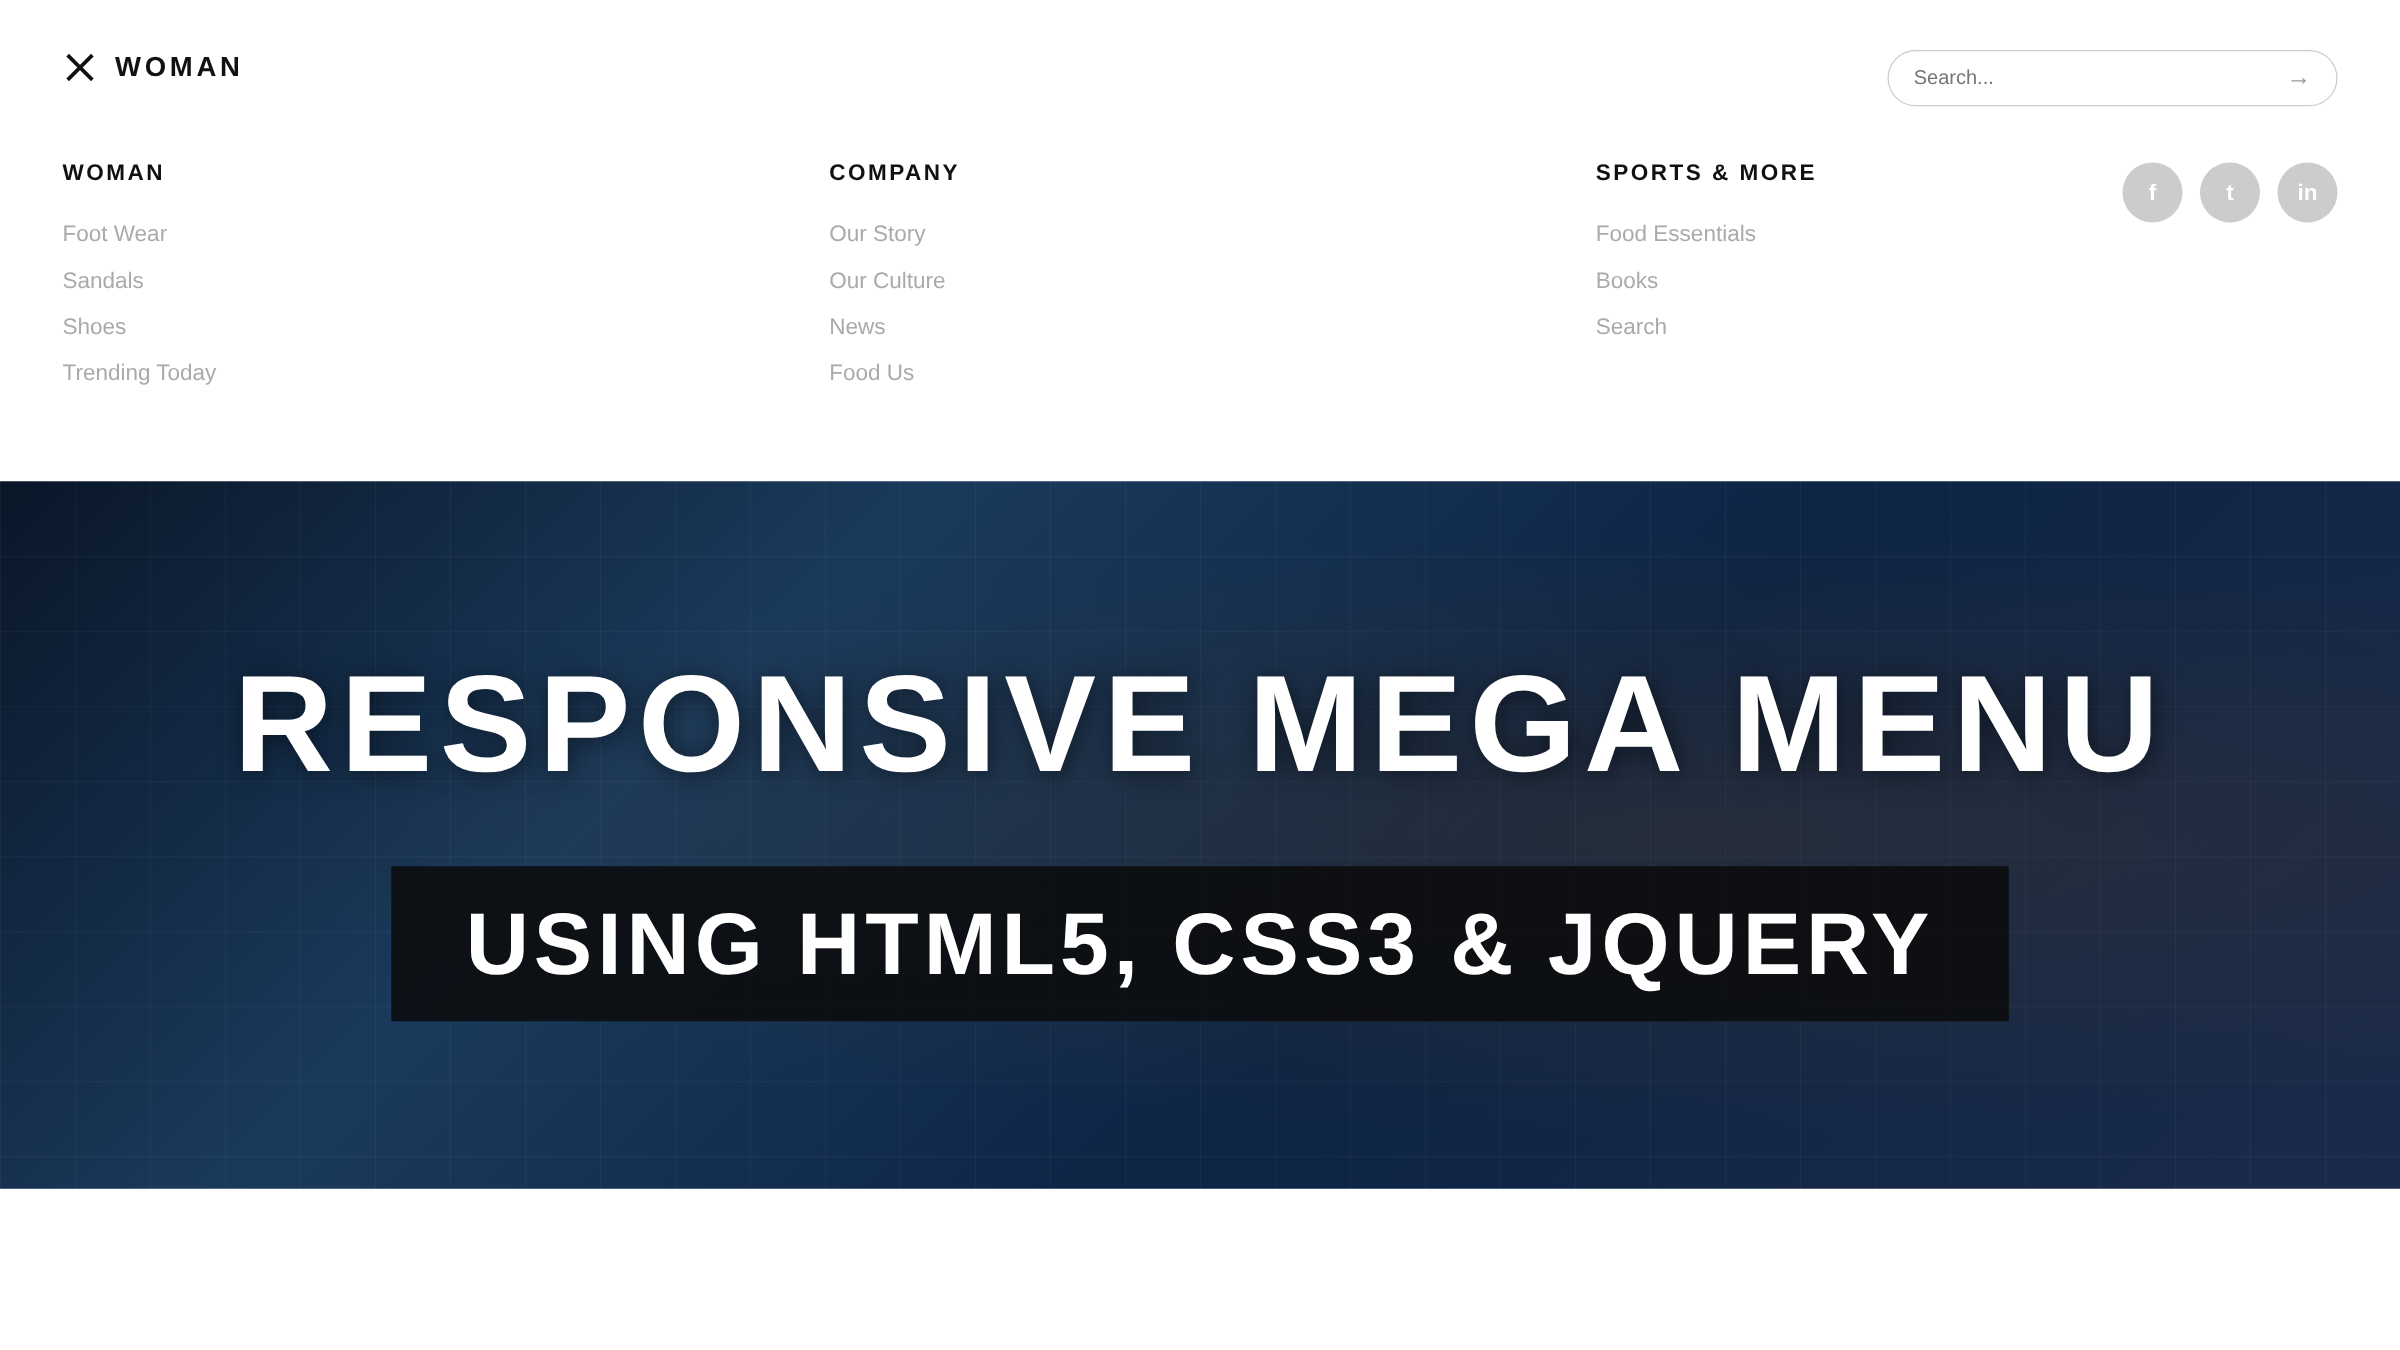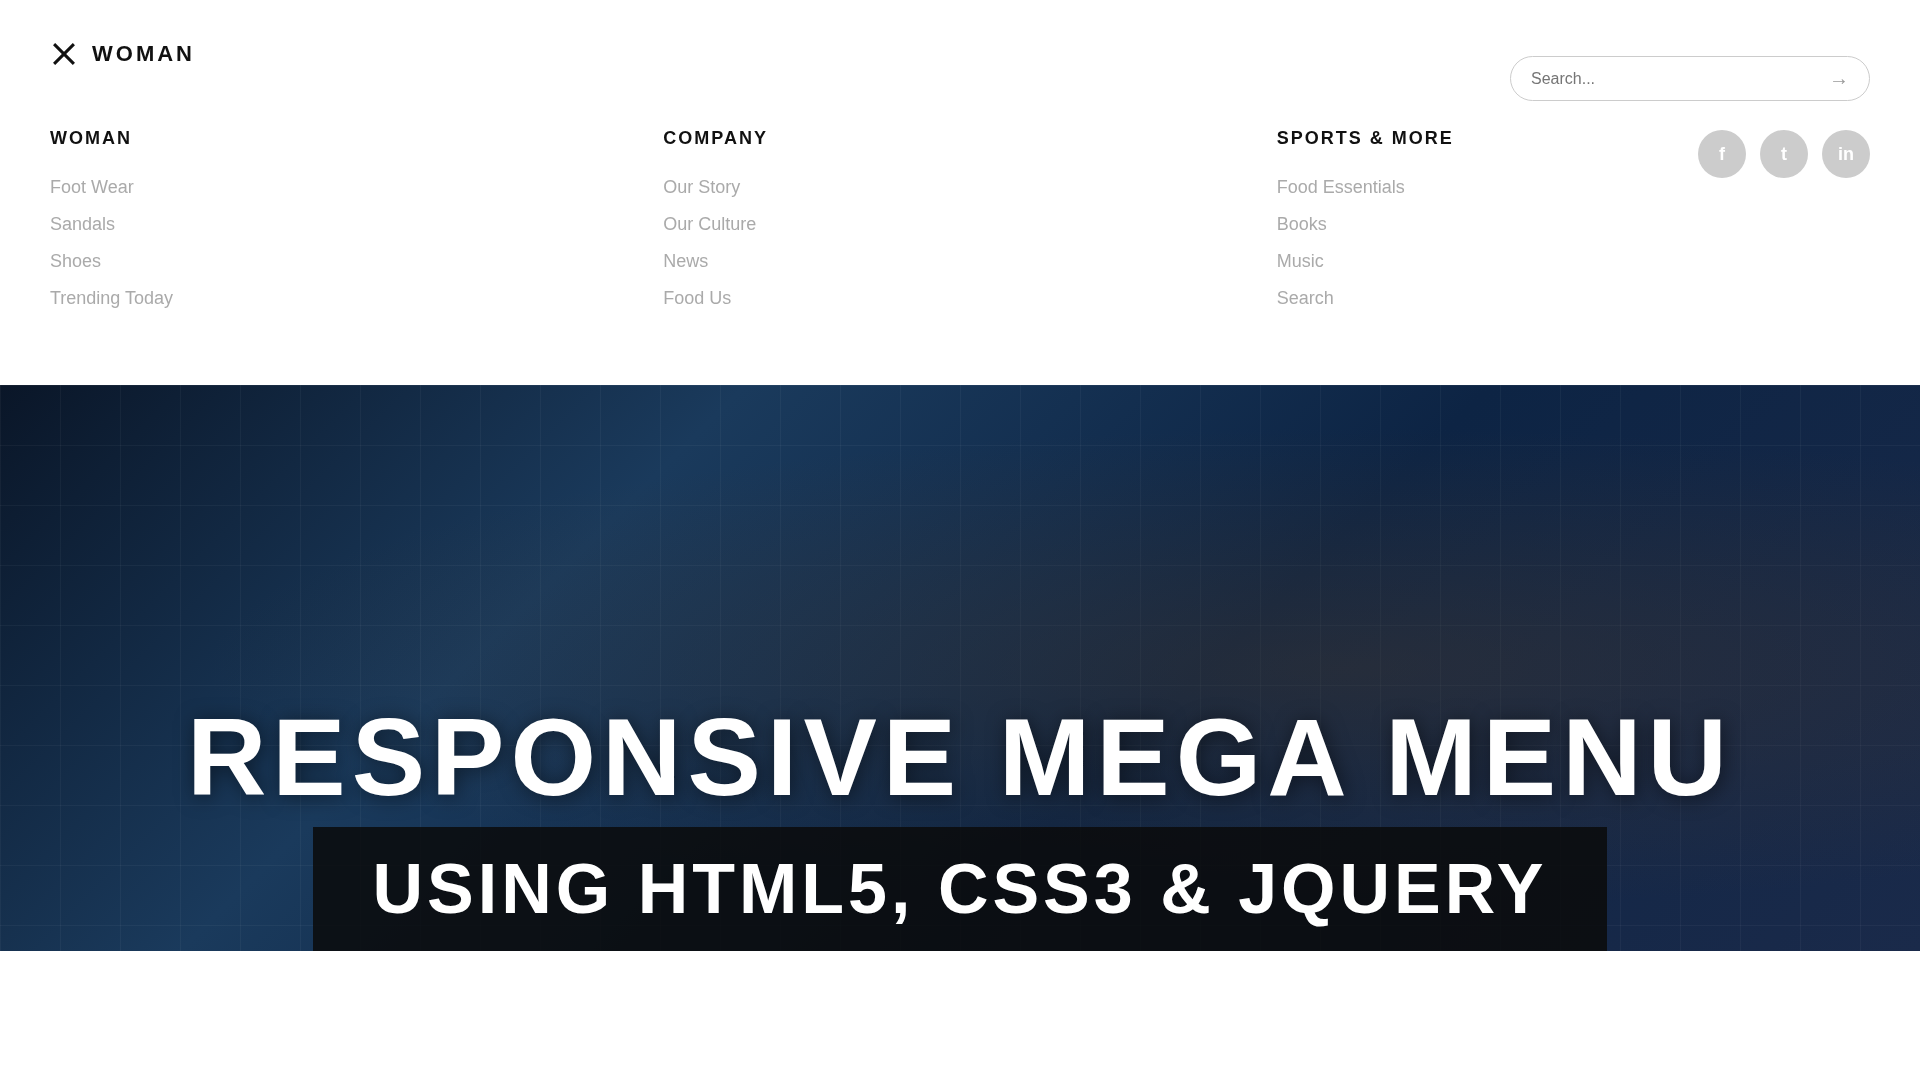--- a/index.html
+++ b/index.html
@@ -41,21 +41,21 @@
     .menu-label {
       font-size: 22px;
       font-weight: 900;
       letter-spacing: 3px;
       color: #111;
     }
 
     
     .search-bar {
       position: absolute;
-      top: 56px;
+      top: 40px;
       right: 50px;
       display: flex;
       align-items: center;
       border: 1.5px solid #ccc;
       border-radius: 50px;
       padding: 10px 20px;
       width: 360px;
       background: #fff;
     }
     .search-bar input {
@@ -126,21 +126,22 @@
     
     .hero {
       width: 100%;
       height: 566px;
       background: linear-gradient(135deg, #0a1628 0%, #1a3a5c 30%, #0d2444 60%, #1a2a4a 100%);
       position: relative;
       overflow: hidden;
       display: flex;
       flex-direction: column;
       align-items: center;
-      justify-content: flex-end;
+      justify-content: center;
+      gap: 43px;
     }
 
     
     .hero::before {
       content: '';
       position: absolute;
       inset: 0;
       background-image:
         linear-gradient(rgba(255,255,255,0.04) 1px, transparent 1px),
         linear-gradient(90deg, rgba(255,255,255,0.04) 1px, transparent 1px);
@@ -218,21 +219,20 @@
         <div class="column-title">COMPANY</div>
         <a class="menu-item" href="#">Our Story</a>
         <a class="menu-item" href="#">Our Culture</a>
         <a class="menu-item" href="#">News</a>
         <a class="menu-item" href="#">Food Us</a>
       </div>
       <div class="menu-column">
         <div class="column-title">SPORTS &amp; MORE</div>
         <a class="menu-item" href="#">Food Essentials</a>
         <a class="menu-item" href="#">Books</a>
-        <a class="menu-item" href="#">Music</a>
         <a class="menu-item" href="#">Search</a>
       </div>
     </div>
 
 </div>
 
 <div class="hero">
   <div class="hero-bg-figure"></div>
   <div class="hero-title">RESPONSIVE MEGA MENU</div>
   <div class="hero-subtitle-wrapper">

